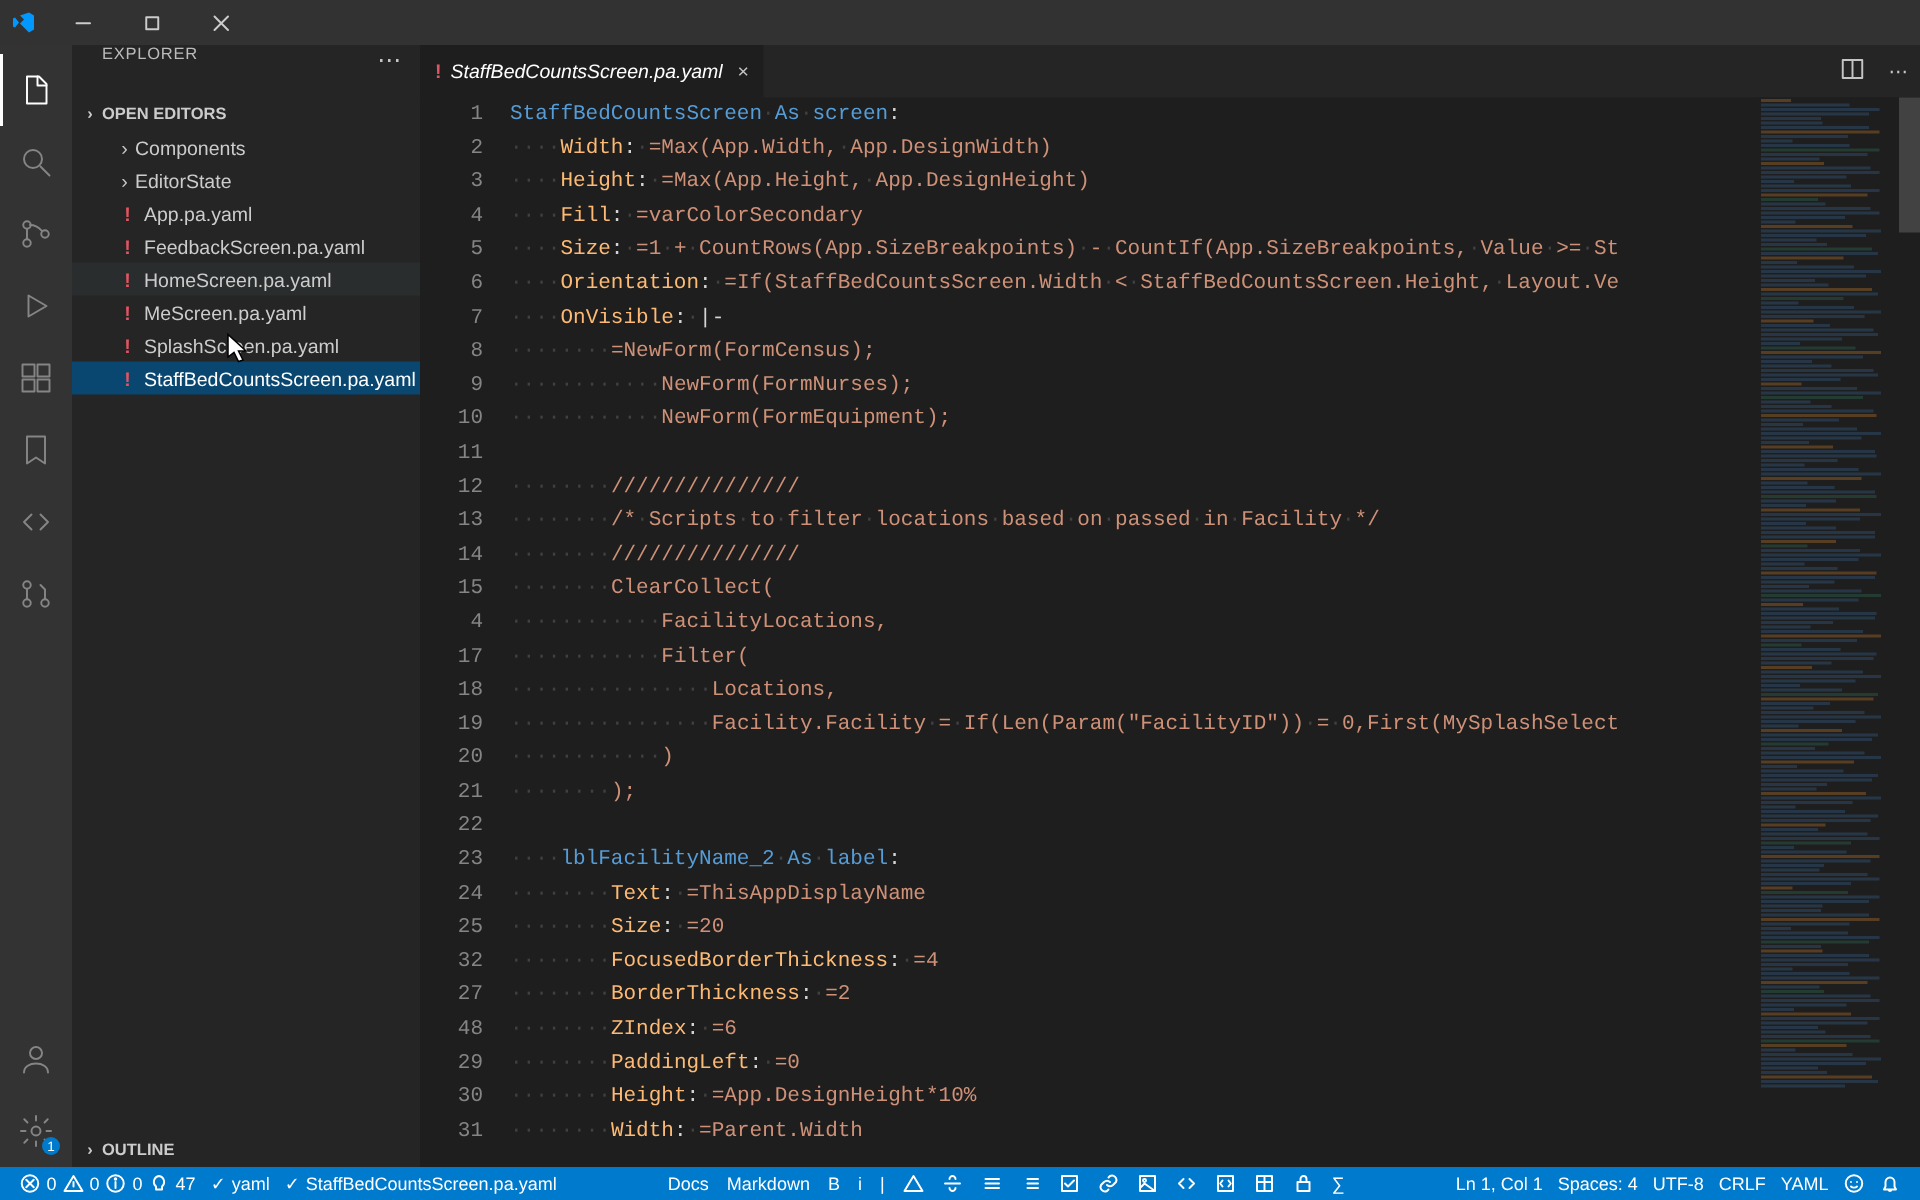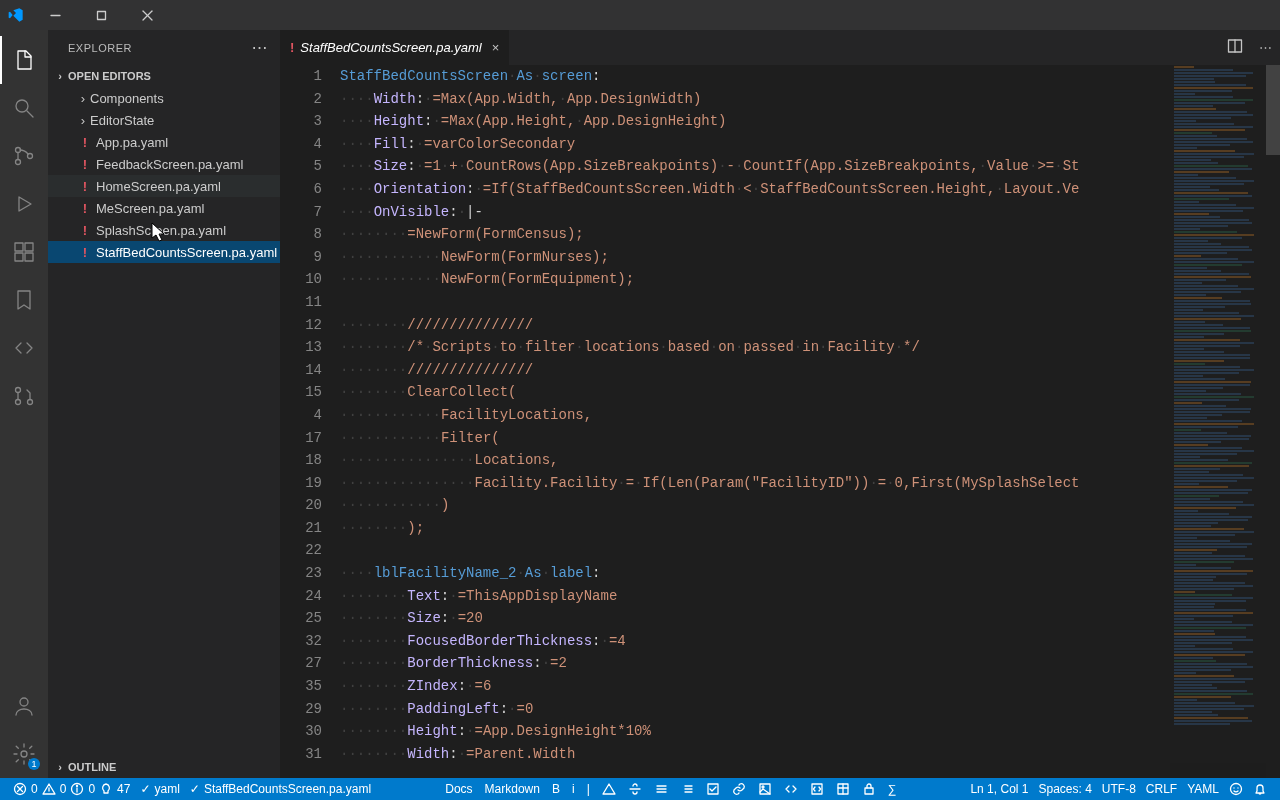--- a/index.html
+++ b/index.html
@@ -35,21 +35,21 @@
   
   .activitybar { width:48px; background:#333333; display:flex; flex-direction:column; align-items:center; padding-top:6px;}
   .actbtn { width:48px; height:48px; display:flex; align-items:center; justify-content:center; position:relative; color:#858585; }
   .actbtn.active { color:#fff; }
   .actbtn.active::before { content:""; position:absolute; left:0; top:0; bottom:0; width:2px; background:#fff; }
   .actbtn .badge { position:absolute; bottom:8px; right:8px; background:#007acc; color:#fff; font-size:9px; border-radius:8px; min-width:12px; height:12px; display:flex; align-items:center; justify-content:center; padding:0 3px;}
   .activitybar .spacer { flex:1; }
 
   
   .sidebar { width:232px; background:#252526; display:flex; flex-direction:column; }
-  .sidebar-header { height:35px; display:flex; align-items:center; justify-content:space-between; padding:0 12px 0 20px; font-size:11px; letter-spacing:0.5px; color:#bbbbbb;}
+  .sidebar-header { height:35px; display:flex; align-items:flex-start; justify-content:space-between; padding:0 12px 0 20px; font-size:11px; letter-spacing:0.5px; color:#bbbbbb;}
   .sidebar-header .actions { color:#c5c5c5; font-size:16px;}
   .section-header { height:22px; display:flex; align-items:center; padding-left:4px; font-size:11px; font-weight:700; color:#ccc; cursor:pointer;}
   .section-header .chev { width:16px; display:inline-flex; justify-content:center; }
   .section-header.src { justify-content:space-between; padding-right:6px; }
   .section-header .toolbar { display:flex; gap:10px; color:#c5c5c5; }
   .section-header .toolbar svg { width:15px; height:15px;}
   .tree { font-size:13px; }
   .tree-row { height:22px; display:flex; align-items:center; padding-left:16px; cursor:pointer; white-space:nowrap; }
   .tree-row.indent1 { padding-left:28px; }
   .tree-row .twisty { width:14px; display:inline-flex; justify-content:center; color:#c5c5c5;}
@@ -70,21 +70,21 @@
   .tab .close { color:#c5c5c5; font-style:normal; margin-left:4px;}
   .tabs-right { margin-left:auto; display:flex; align-items:center; padding:0 8px; gap:16px; color:#c5c5c5; }
 
   .editor-body { flex:1; display:flex; font-family: Consolas, "Courier New", monospace; font-size:14px; line-height:22.6px; overflow:hidden; position:relative;}
   .gutter { width:60px; text-align:right; color:#858585; padding:0 18px 0 0; user-select:none;}
   .gutter .ln { height:22.6px; }
   .code { flex:1; white-space:pre; overflow:hidden; position:relative; color:#d4d4d4;}
   .codeline { height:22.6px; }
   .ws { color:#404040; }
   .kw { color:#569cd6; }
-  .prop { color:#c4b5fd; }
+  .prop { color:#fdba74; }
   .val { color:#ce9178; }
   .pipe { color:#d4d4d4; }
 
   .minimap { position:absolute; right:14px; top:35px; bottom:0; width:96px; background:#1e1e1e; opacity:0.75; overflow:hidden; }
   .minimap .mline { height:2px; margin:1px 4px; background:#2a3f55; }
   .minimap .mline.o { background:#6b4823; }
   .minimap .mline.g { background:#254537; }
   .scrollbar-v { position:absolute; right:0; top:35px; bottom:0; width:14px; background:#1e1e1e; }
   .scrollbar-v .thumb { position:absolute; left:0; right:0; top:0; height:90px; background:rgba(121,121,121,0.4);}
 
@@ -284,21 +284,21 @@
           <div class="ln">18</div>
           <div class="ln">19</div>
           <div class="ln">20</div>
           <div class="ln">21</div>
           <div class="ln">22</div>
           <div class="ln">23</div>
           <div class="ln">24</div>
           <div class="ln">25</div>
           <div class="ln">32</div>
           <div class="ln">27</div>
-          <div class="ln">35</div>
+          <div class="ln">48</div>
           <div class="ln">29</div>
           <div class="ln">30</div>
           <div class="ln">31</div>
         </div>
       <div class="code"><div class="codeline"><span class="kw">StaffBedCountsScreen</span><span class="ws"><span class="ws">·</span></span><span class="kw">As</span><span class="ws"><span class="ws">·</span></span><span class="kw">screen</span>:</div><div class="codeline"><span class="ws"><span class="ws">·</span><span class="ws">·</span><span class="ws">·</span><span class="ws">·</span></span><span class="prop">Width</span>:<span class="ws"><span class="ws">·</span></span><span class="val">=Max(App.Width,<span class="ws">·</span>App.DesignWidth)</span></div><div class="codeline"><span class="ws"><span class="ws">·</span><span class="ws">·</span><span class="ws">·</span><span class="ws">·</span></span><span class="prop">Height</span>:<span class="ws"><span class="ws">·</span></span><span class="val">=Max(App.Height,<span class="ws">·</span>App.DesignHeight)</span></div><div class="codeline"><span class="ws"><span class="ws">·</span><span class="ws">·</span><span class="ws">·</span><span class="ws">·</span></span><span class="prop">Fill</span>:<span class="ws"><span class="ws">·</span></span><span class="val">=varColorSecondary</span></div><div class="codeline"><span class="ws"><span class="ws">·</span><span class="ws">·</span><span class="ws">·</span><span class="ws">·</span></span><span class="prop">Size</span>:<span class="ws"><span class="ws">·</span></span><span class="val">=1<span class="ws">·</span>+<span class="ws">·</span>CountRows(App.SizeBreakpoints)<span class="ws">·</span>-<span class="ws">·</span>CountIf(App.SizeBreakpoints,<span class="ws">·</span>Value<span class="ws">·</span>&gt;=<span class="ws">·</span>St</span></div><div class="codeline"><span class="ws"><span class="ws">·</span><span class="ws">·</span><span class="ws">·</span><span class="ws">·</span></span><span class="prop">Orientation</span>:<span class="ws"><span class="ws">·</span></span><span class="val">=If(StaffBedCountsScreen.Width<span class="ws">·</span>&lt;<span class="ws">·</span>StaffBedCountsScreen.Height,<span class="ws">·</span>Layout.Ve</span></div><div class="codeline"><span class="ws"><span class="ws">·</span><span class="ws">·</span><span class="ws">·</span><span class="ws">·</span></span><span class="prop">OnVisible</span>:<span class="ws"><span class="ws">·</span></span><span class="pipe">|-</span></div><div class="codeline"><span class="ws"><span class="ws">·</span><span class="ws">·</span><span class="ws">·</span><span class="ws">·</span><span class="ws">·</span><span class="ws">·</span><span class="ws">·</span><span class="ws">·</span></span><span class="val">=NewForm(FormCensus);</span></div><div class="codeline"><span class="ws"><span class="ws">·</span><span class="ws">·</span><span class="ws">·</span><span class="ws">·</span><span class="ws">·</span><span class="ws">·</span><span class="ws">·</span><span class="ws">·</span><span class="ws">·</span><span class="ws">·</span><span class="ws">·</span><span class="ws">·</span></span><span class="val">NewForm(FormNurses);</span></div><div class="codeline"><span class="ws"><span class="ws">·</span><span class="ws">·</span><span class="ws">·</span><span class="ws">·</span><span class="ws">·</span><span class="ws">·</span><span class="ws">·</span><span class="ws">·</span><span class="ws">·</span><span class="ws">·</span><span class="ws">·</span><span class="ws">·</span></span><span class="val">NewForm(FormEquipment);</span></div><div class="codeline"></div><div class="codeline"><span class="ws"><span class="ws">·</span><span class="ws">·</span><span class="ws">·</span><span class="ws">·</span><span class="ws">·</span><span class="ws">·</span><span class="ws">·</span><span class="ws">·</span></span><span class="val">///////////////</span></div><div class="codeline"><span class="ws"><span class="ws">·</span><span class="ws">·</span><span class="ws">·</span><span class="ws">·</span><span class="ws">·</span><span class="ws">·</span><span class="ws">·</span><span class="ws">·</span></span><span class="val">/*<span class="ws">·</span>Scripts<span class="ws">·</span>to<span class="ws">·</span>filter<span class="ws">·</span>locations<span class="ws">·</span>based<span class="ws">·</span>on<span class="ws">·</span>passed<span class="ws">·</span>in<span class="ws">·</span>Facility<span class="ws">·</span>*/</span></div><div class="codeline"><span class="ws"><span class="ws">·</span><span class="ws">·</span><span class="ws">·</span><span class="ws">·</span><span class="ws">·</span><span class="ws">·</span><span class="ws">·</span><span class="ws">·</span></span><span class="val">///////////////</span></div><div class="codeline"><span class="ws"><span class="ws">·</span><span class="ws">·</span><span class="ws">·</span><span class="ws">·</span><span class="ws">·</span><span class="ws">·</span><span class="ws">·</span><span class="ws">·</span></span><span class="val">ClearCollect(</span></div><div class="codeline"><span class="ws"><span class="ws">·</span><span class="ws">·</span><span class="ws">·</span><span class="ws">·</span><span class="ws">·</span><span class="ws">·</span><span class="ws">·</span><span class="ws">·</span><span class="ws">·</span><span class="ws">·</span><span class="ws">·</span><span class="ws">·</span></span><span class="val">FacilityLocations,</span></div><div class="codeline"><span class="ws"><span class="ws">·</span><span class="ws">·</span><span class="ws">·</span><span class="ws">·</span><span class="ws">·</span><span class="ws">·</span><span class="ws">·</span><span class="ws">·</span><span class="ws">·</span><span class="ws">·</span><span class="ws">·</span><span class="ws">·</span></span><span class="val">Filter(</span></div><div class="codeline"><span class="ws"><span class="ws">·</span><span class="ws">·</span><span class="ws">·</span><span class="ws">·</span><span class="ws">·</span><span class="ws">·</span><span class="ws">·</span><span class="ws">·</span><span class="ws">·</span><span class="ws">·</span><span class="ws">·</span><span class="ws">·</span><span class="ws">·</span><span class="ws">·</span><span class="ws">·</span><span class="ws">·</span></span><span class="val">Locations,</span></div><div class="codeline"><span class="ws"><span class="ws">·</span><span class="ws">·</span><span class="ws">·</span><span class="ws">·</span><span class="ws">·</span><span class="ws">·</span><span class="ws">·</span><span class="ws">·</span><span class="ws">·</span><span class="ws">·</span><span class="ws">·</span><span class="ws">·</span><span class="ws">·</span><span class="ws">·</span><span class="ws">·</span><span class="ws">·</span></span><span class="val">Facility.Facility<span class="ws">·</span>=<span class="ws">·</span>If(Len(Param("FacilityID"))<span class="ws">·</span>=<span class="ws">·</span>0,First(MySplashSelect</span></div><div class="codeline"><span class="ws"><span class="ws">·</span><span class="ws">·</span><span class="ws">·</span><span class="ws">·</span><span class="ws">·</span><span class="ws">·</span><span class="ws">·</span><span class="ws">·</span><span class="ws">·</span><span class="ws">·</span><span class="ws">·</span><span class="ws">·</span></span><span class="val">)</span></div><div class="codeline"><span class="ws"><span class="ws">·</span><span class="ws">·</span><span class="ws">·</span><span class="ws">·</span><span class="ws">·</span><span class="ws">·</span><span class="ws">·</span><span class="ws">·</span></span><span class="val">);</span></div><div class="codeline"></div><div class="codeline"><span class="ws"><span class="ws">·</span><span class="ws">·</span><span class="ws">·</span><span class="ws">·</span></span><span class="kw">lblFacilityName_2</span><span class="ws"><span class="ws">·</span></span><span class="kw">As</span><span class="ws"><span class="ws">·</span></span><span class="kw">label</span>:</div><div class="codeline"><span class="ws"><span class="ws">·</span><span class="ws">·</span><span class="ws">·</span><span class="ws">·</span><span class="ws">·</span><span class="ws">·</span><span class="ws">·</span><span class="ws">·</span></span><span class="prop">Text</span>:<span class="ws"><span class="ws">·</span></span><span class="val">=ThisAppDisplayName</span></div><div class="codeline"><span class="ws"><span class="ws">·</span><span class="ws">·</span><span class="ws">·</span><span class="ws">·</span><span class="ws">·</span><span class="ws">·</span><span class="ws">·</span><span class="ws">·</span></span><span class="prop">Size</span>:<span class="ws"><span class="ws">·</span></span><span class="val">=20</span></div><div class="codeline"><span class="ws"><span class="ws">·</span><span class="ws">·</span><span class="ws">·</span><span class="ws">·</span><span class="ws">·</span><span class="ws">·</span><span class="ws">·</span><span class="ws">·</span></span><span class="prop">FocusedBorderThickness</span>:<span class="ws"><span class="ws">·</span></span><span class="val">=4</span></div><div class="codeline"><span class="ws"><span class="ws">·</span><span class="ws">·</span><span class="ws">·</span><span class="ws">·</span><span class="ws">·</span><span class="ws">·</span><span class="ws">·</span><span class="ws">·</span></span><span class="prop">BorderThickness</span>:<span class="ws"><span class="ws">·</span></span><span class="val">=2</span></div><div class="codeline"><span class="ws"><span class="ws">·</span><span class="ws">·</span><span class="ws">·</span><span class="ws">·</span><span class="ws">·</span><span class="ws">·</span><span class="ws">·</span><span class="ws">·</span></span><span class="prop">ZIndex</span>:<span class="ws"><span class="ws">·</span></span><span class="val">=6</span></div><div class="codeline"><span class="ws"><span class="ws">·</span><span class="ws">·</span><span class="ws">·</span><span class="ws">·</span><span class="ws">·</span><span class="ws">·</span><span class="ws">·</span><span class="ws">·</span></span><span class="prop">PaddingLeft</span>:<span class="ws"><span class="ws">·</span></span><span class="val">=0</span></div><div class="codeline"><span class="ws"><span class="ws">·</span><span class="ws">·</span><span class="ws">·</span><span class="ws">·</span><span class="ws">·</span><span class="ws">·</span><span class="ws">·</span><span class="ws">·</span></span><span class="prop">Height</span>:<span class="ws"><span class="ws">·</span></span><span class="val">=App.DesignHeight*10%</span></div><div class="codeline"><span class="ws"><span class="ws">·</span><span class="ws">·</span><span class="ws">·</span><span class="ws">·</span><span class="ws">·</span><span class="ws">·</span><span class="ws">·</span><span class="ws">·</span></span><span class="prop">Width</span>:<span class="ws"><span class="ws">·</span></span><span class="val">=Parent.Width</span></div></div>
     </div>
     <div class="minimap">
         <div class="mline o" style="width: 20px;"></div>
         <div class="mline" style="width: 58.6531px;"></div>
         <div class="mline" style="width: 79.127px;"></div>

